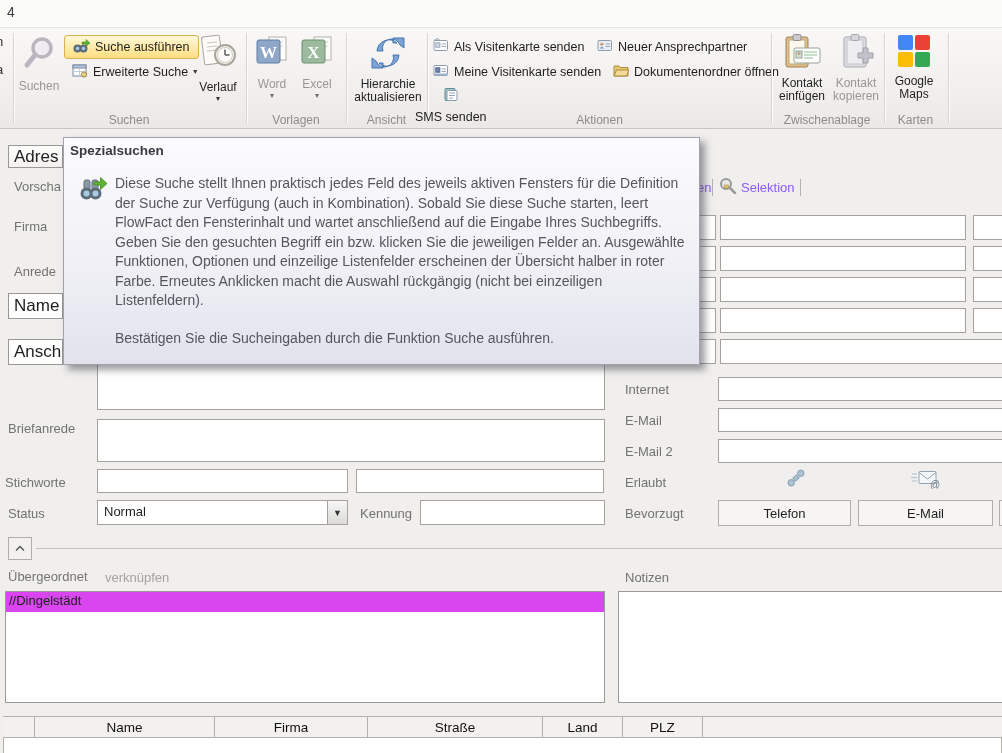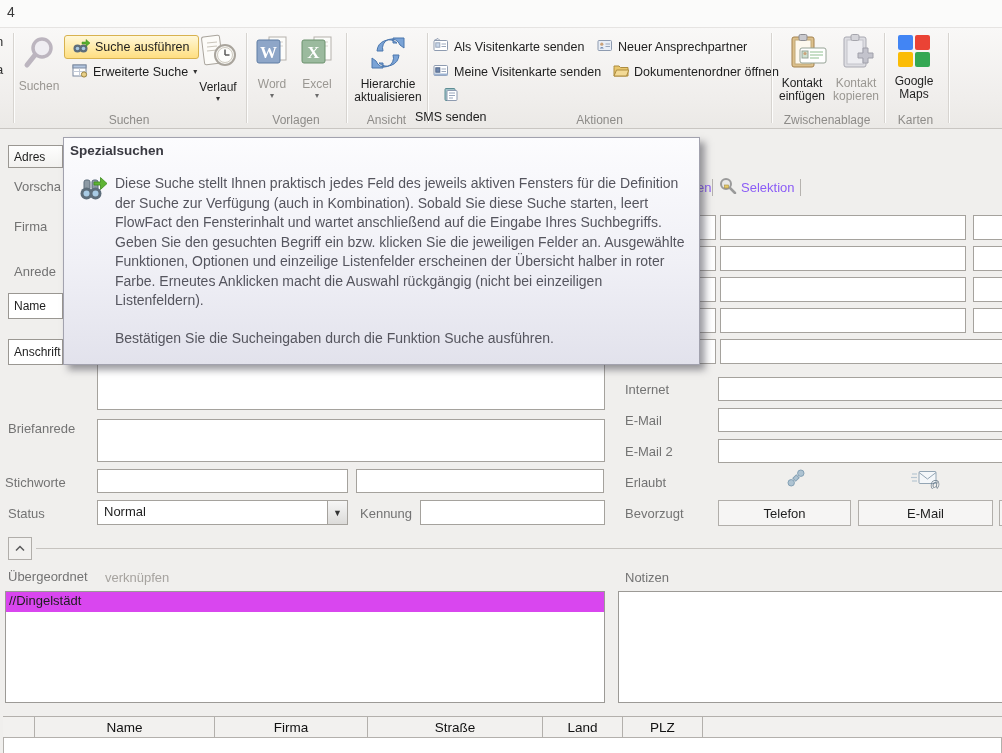--- a/index.html
+++ b/index.html
@@ -20,21 +20,21 @@
   .dda{font-size:8px;color:#6b6b6b;line-height:6px;}
   .smallbtn{display:flex;align-items:center;gap:5px;font-size:12.5px;color:#1e1e1e;height:20px;}
   .ybtn{background:linear-gradient(#fff7d8,#ffe9a2 60%,#ffde82);border:1px solid #d8b24f;border-radius:3px;
         display:flex;align-items:center;gap:5px;font-size:12.5px;padding:0 8px;}
   .plainbtn{display:flex;align-items:center;gap:5px;font-size:12.5px;padding:0 8px;}
   .edgefrag{left:0;width:7px;overflow:hidden;font-size:13px;color:#333;}
   
   .lbl{font-size:13px;color:#737373;white-space:nowrap;}
   .fi{background:#fff;border:1px solid #a5a29d;box-sizing:border-box;}
   .boxlbl{border:1px solid #9a9792;background:linear-gradient(#fefefe,#f2f1ef);
-          font-size:12px;display:flex;align-items:center;padding-left:5px;box-sizing:border-box;overflow:hidden;white-space:nowrap;}
+          font-size:17px;display:flex;align-items:center;padding-left:5px;box-sizing:border-box;overflow:hidden;white-space:nowrap;}
   input.fi,textarea.fi{font-family:"Liberation Sans",sans-serif;font-size:13px;padding:2px 4px;outline:none;resize:none;}
   .combo{background:#fff;border:1px solid #a5a29d;box-sizing:border-box;display:flex;}
   .combo .val{flex:1;font-size:13px;padding:3px 6px;}
   .combo .arrowbtn{width:19px;border-left:1px solid #a5a29d;background:linear-gradient(#f6f6f6,#dcdbd9);
                    display:flex;align-items:center;justify-content:center;font-size:9px;color:#333;}
   .flatbtn{background:#f6f5f4;border:1px solid #b1aeaa;box-sizing:border-box;font-size:13px;
            display:flex;align-items:center;justify-content:center;}
   .graylink{font-size:13px;color:#a6a39f;}
   .hline{height:1px;background:#c6c3bf;}
   
@@ -213,21 +213,21 @@
       <svg width="16" height="15" viewBox="0 0 16 15">
           <path d="M1 4.5 L1 3 L6 3 L7.5 4.5 L15 4.5 L15 13 L1 13 Z" fill="#e9c76e" stroke="#ad8c3f"></path>
           <path d="M1 13 L3.5 7 L15.8 7 L13.5 13 Z" fill="#f3da96" stroke="#ad8c3f"></path>
         </svg>
     </span>
     <span>Dokumentenordner öffnen</span>
   </div>
   <div class="abs grplbl" style="left:428px;width:343px;">Aktionen</div>
   <div class="abs vsep" style="left:771px;"></div>
 
-  <div class="abs bigbtn" style="left:776px;top:5px;width:52px;align-items:flex-end;">
+  <div class="abs bigbtn" style="left:776px;top:5px;width:52px;">
     <span>
       <svg width="40" height="38" viewBox="0 0 40 38">
           <rect x="4" y="4" width="22" height="30" rx="2" fill="#dcc08c" stroke="#a3814e"></rect>
           <rect x="7" y="7" width="16" height="24" fill="#fdf8ee" stroke="#c0a878"></rect>
           <rect x="11" y="1.5" width="8" height="6" rx="1.5" fill="#c9c9ce" stroke="#8d8d92"></rect>
           <rect x="12" y="15" width="26" height="15" rx="2" fill="#fff" stroke="#96a396"></rect>
           <rect x="14" y="18" width="6" height="7" fill="#cfe0cf" stroke="#96a396"></rect>
           <circle cx="17" cy="20.5" r="1.6" fill="#caa27a"></circle>
           <line x1="22" y1="19" x2="35" y2="19" stroke="#8fbf8f"></line>
           <line x1="22" y1="22" x2="35" y2="22" stroke="#8fbf8f"></line>

